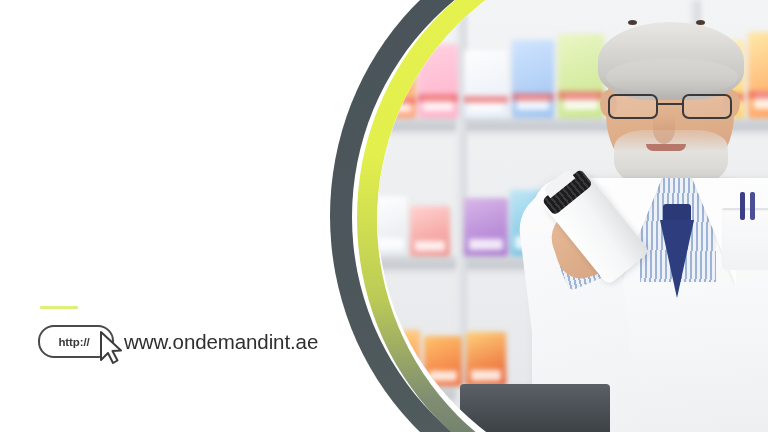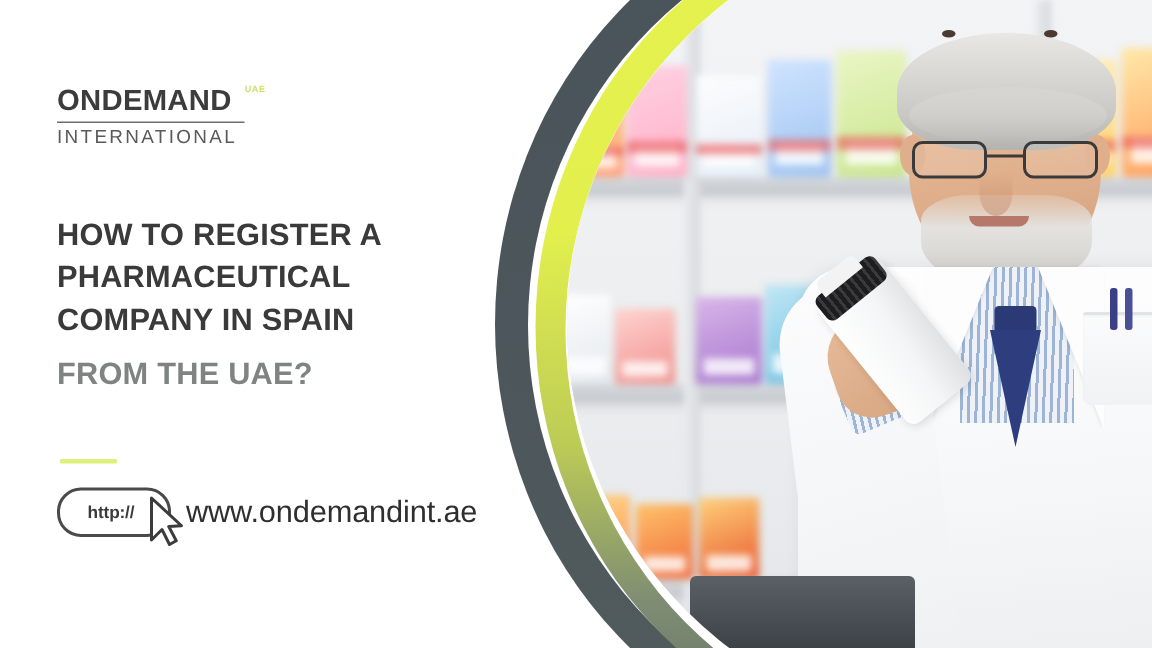--- a/index.html
+++ b/index.html
@@ -509,35 +509,21 @@
         </div>
 
         <div class="counter-a"></div>
 
       </div>
     </div>
   </div>
 
   <div class="left-panel">
 
-    <div class="logo">
-      <div class="logo-main">
-        <span>ONDEMAND</span>
-        <span class="logo-sup">UAE</span>
-      </div>
-      <div class="logo-rule"></div>
-      <div class="logo-sub">INTERNATIONAL</div>
-    </div>
-
-    <div class="headline">
-      <div class="ln">HOW TO REGISTER A</div>
-      <div class="ln">PHARMACEUTICAL</div>
-      <div class="ln">COMPANY IN SPAIN</div>
-      <div class="ln sub">FROM THE UAE?</div>
-    </div>
+
 
     <div class="accent-dash"></div>
 
     <div class="url-block">
       <div class="addr-pill">
         <span>http://</span>
       </div>
       <svg class="cursor-ico" viewBox="0 0 26 36">
         <polygon points="3,2 3,30 10,23 15,33 19.5,30.5 14.5,21 23,20.5" fill="#ffffff" stroke="#3c3c3c" stroke-width="2" stroke-linejoin="round"></polygon>
       </svg>

